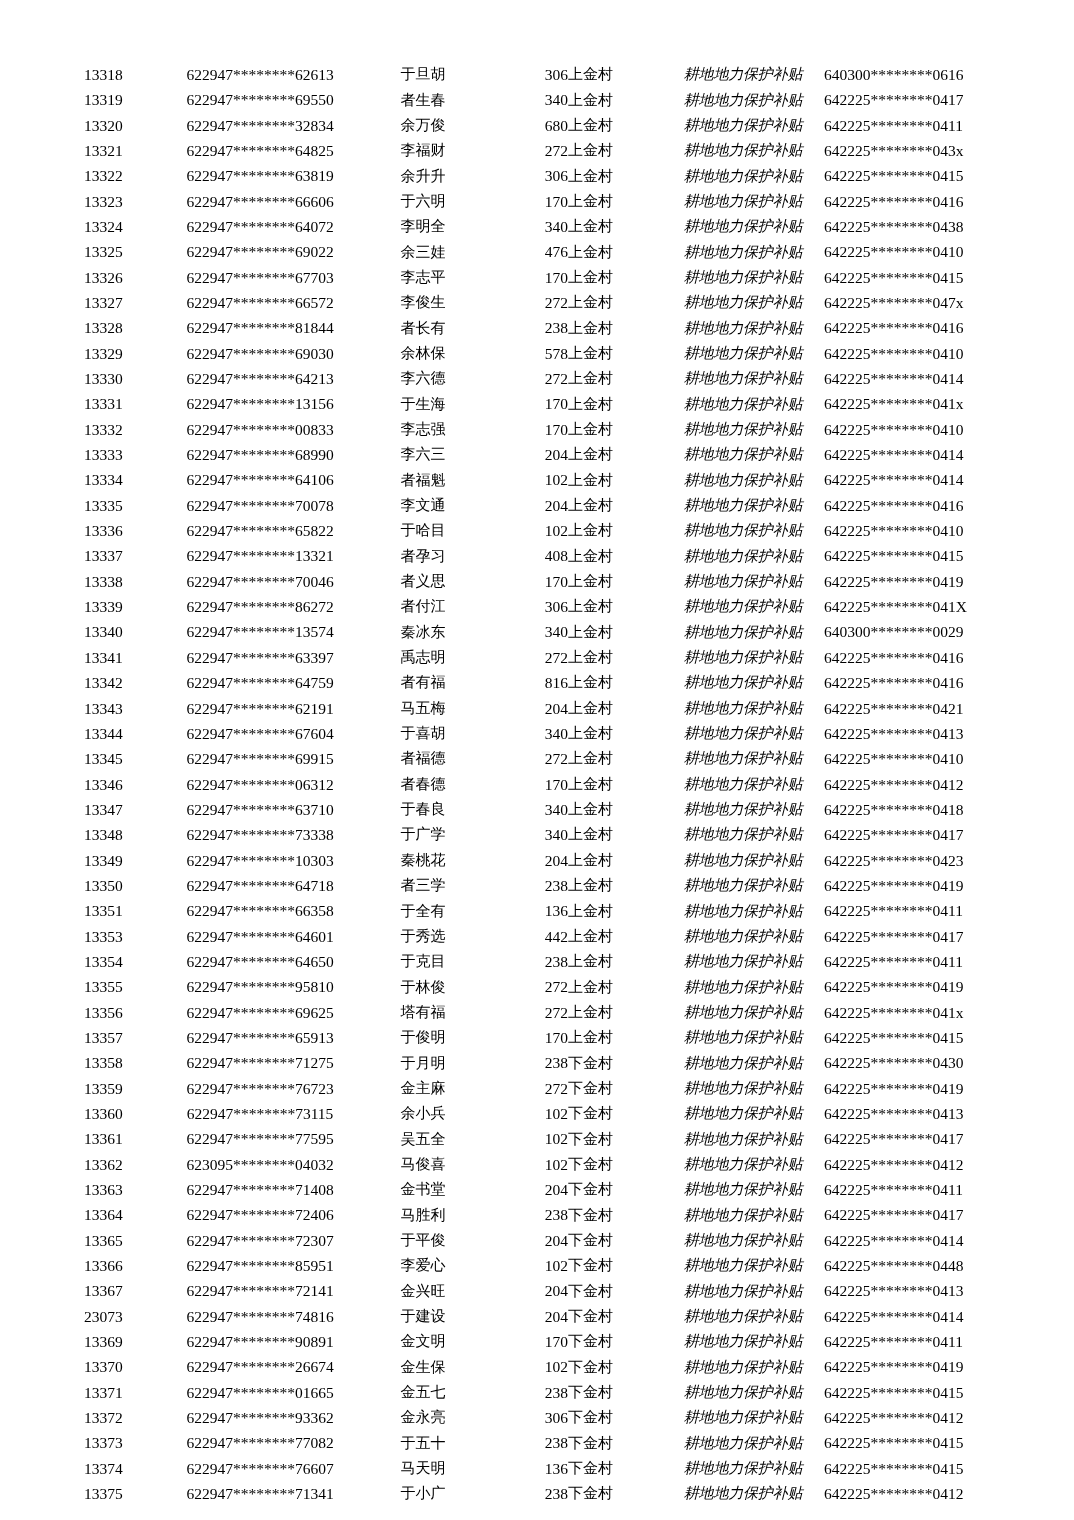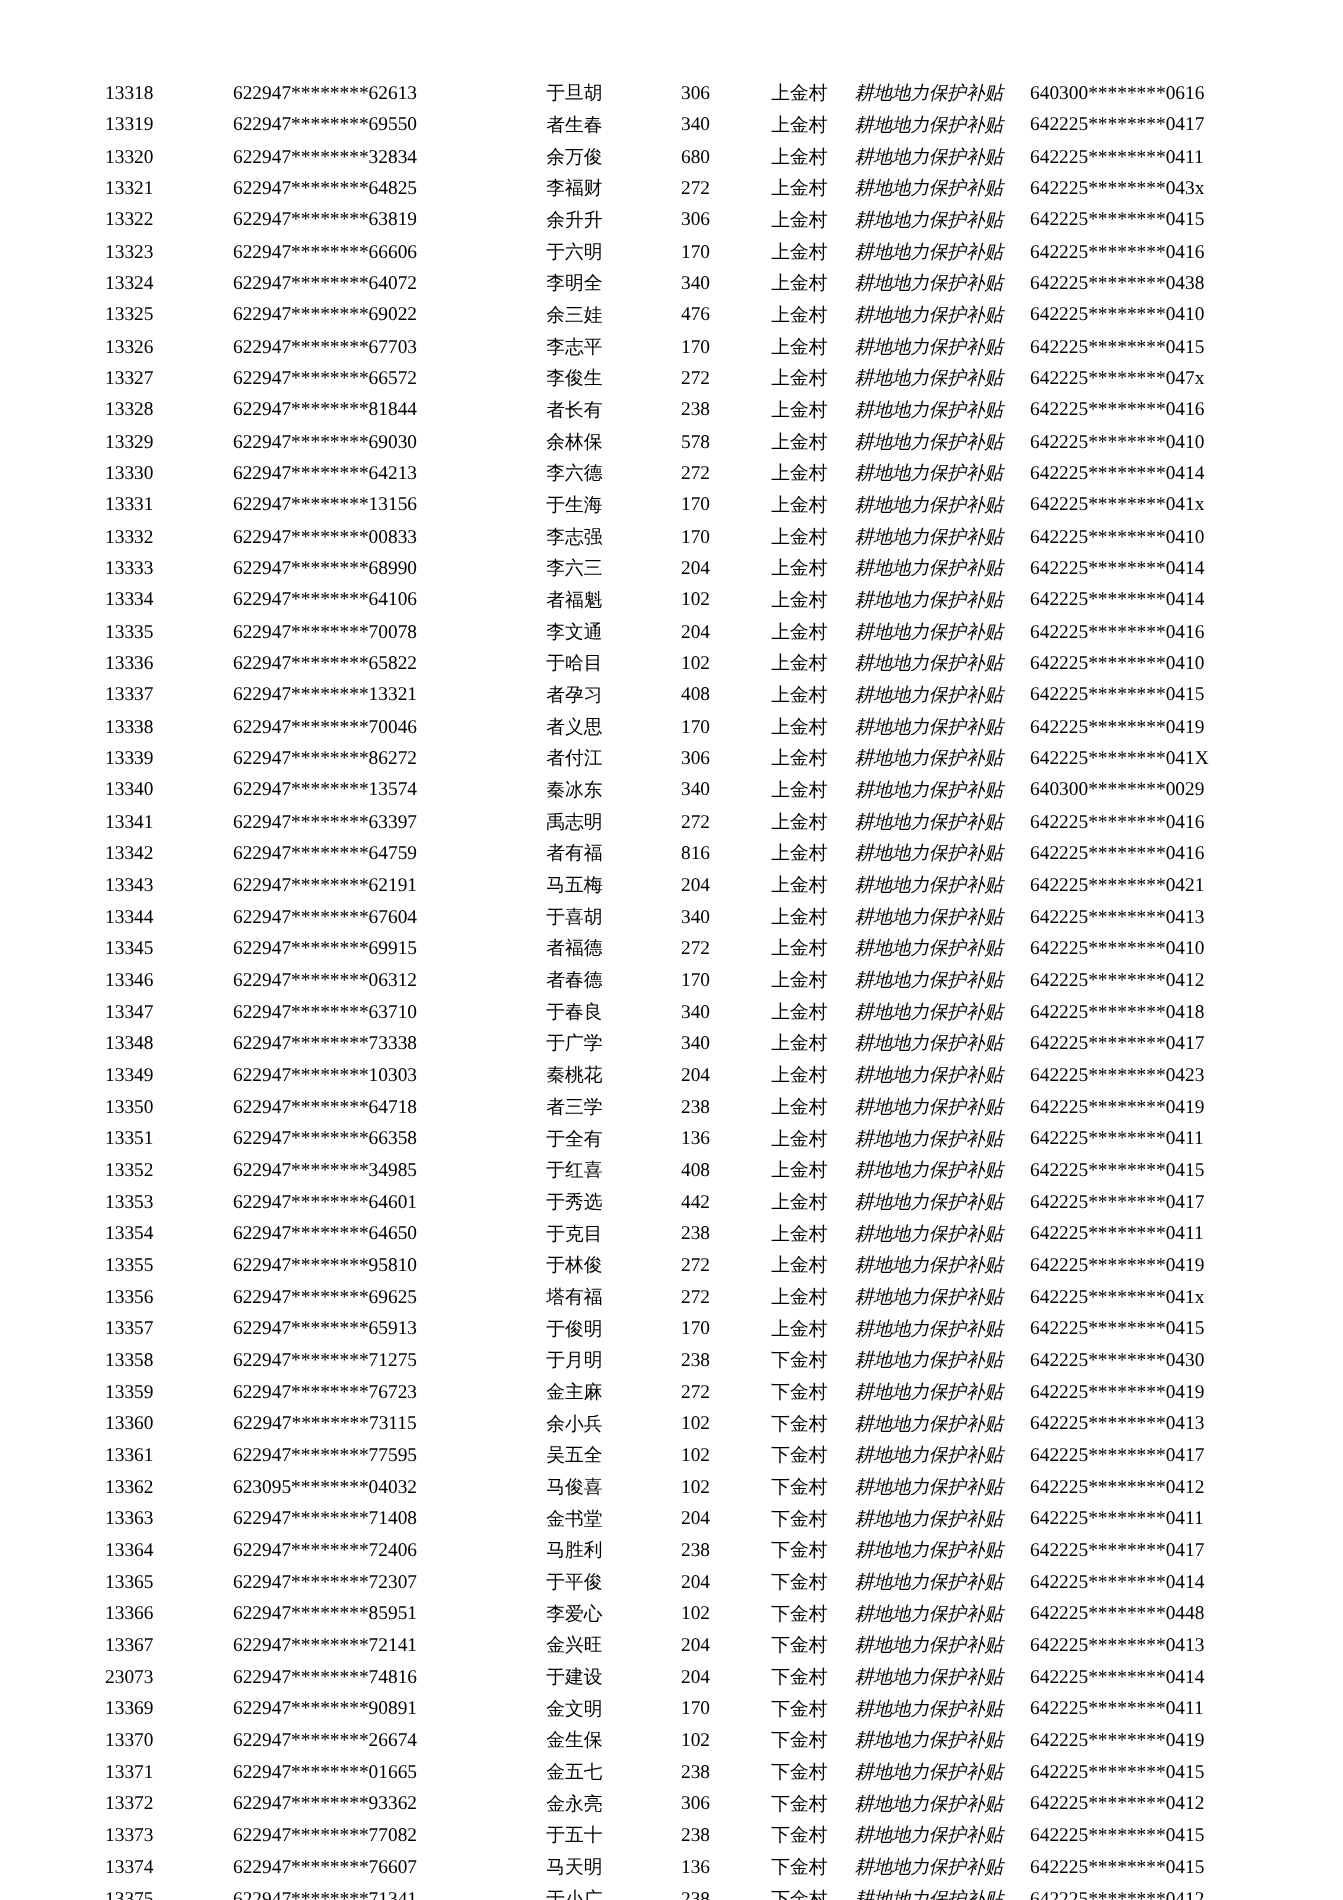--- a/index.html
+++ b/index.html
@@ -29,23 +29,23 @@
   }
   table.ledger td {
     padding: 0;
     height: 25.35px;
     vertical-align: middle;
     white-space: nowrap;
     overflow: hidden;
   }
   .c-seq      { width: 72px;  text-align: left;   padding-left: 16px; }
   .c-id       { width: 208px; text-align: center;   padding-left: 10px; }
-  .c-name     { width: 118px; text-align: right; font-family: "DejaVu Sans", "Liberation Sans", sans-serif; font-size: 15px; }
+  .c-name     { width: 118px; text-align: center; font-family: "DejaVu Sans", "Liberation Sans", sans-serif; font-size: 15px; }
   .c-amt      { width: 86px;  text-align: right; }
-  .c-village  { width: 94px;  text-align: right; font-family: "DejaVu Sans", "Liberation Sans", sans-serif; font-size: 15px; }
+  .c-village  { width: 94px;  text-align: left; font-family: "DejaVu Sans", "Liberation Sans", sans-serif; font-size: 15px; }
   .c-subsidy  { width: 162px; text-align: center; font-family: "DejaVu Sans", "Liberation Sans", sans-serif; font-size: 15px; letter-spacing: -0.2px; font-style: italic; }
   .c-card     { width: 180px; text-align: left;   padding-left: 8px; }
 </style>
 </head>
 <body>
 
 <div class="page">
   <table class="ledger">
     <tbody>
         <tr>
@@ -348,29 +348,20 @@
         <tr>
           <td class="c-seq">13351</td>
           <td class="c-id">622947********66358</td>
           <td class="c-name">于全有</td>
           <td class="c-amt">136</td>
           <td class="c-village">上金村</td>
           <td class="c-subsidy">耕地地力保护补贴</td>
           <td class="c-card">642225********0411</td>
         </tr>
         <tr>
-          <td class="c-seq">13352</td>
-          <td class="c-id">622947********34985</td>
-          <td class="c-name">于红喜</td>
-          <td class="c-amt">408</td>
-          <td class="c-village">上金村</td>
-          <td class="c-subsidy">耕地地力保护补贴</td>
-          <td class="c-card">642225********0415</td>
-        </tr>
-        <tr>
           <td class="c-seq">13353</td>
           <td class="c-id">622947********64601</td>
           <td class="c-name">于秀选</td>
           <td class="c-amt">442</td>
           <td class="c-village">上金村</td>
           <td class="c-subsidy">耕地地力保护补贴</td>
           <td class="c-card">642225********0417</td>
         </tr>
         <tr>
           <td class="c-seq">13354</td>

